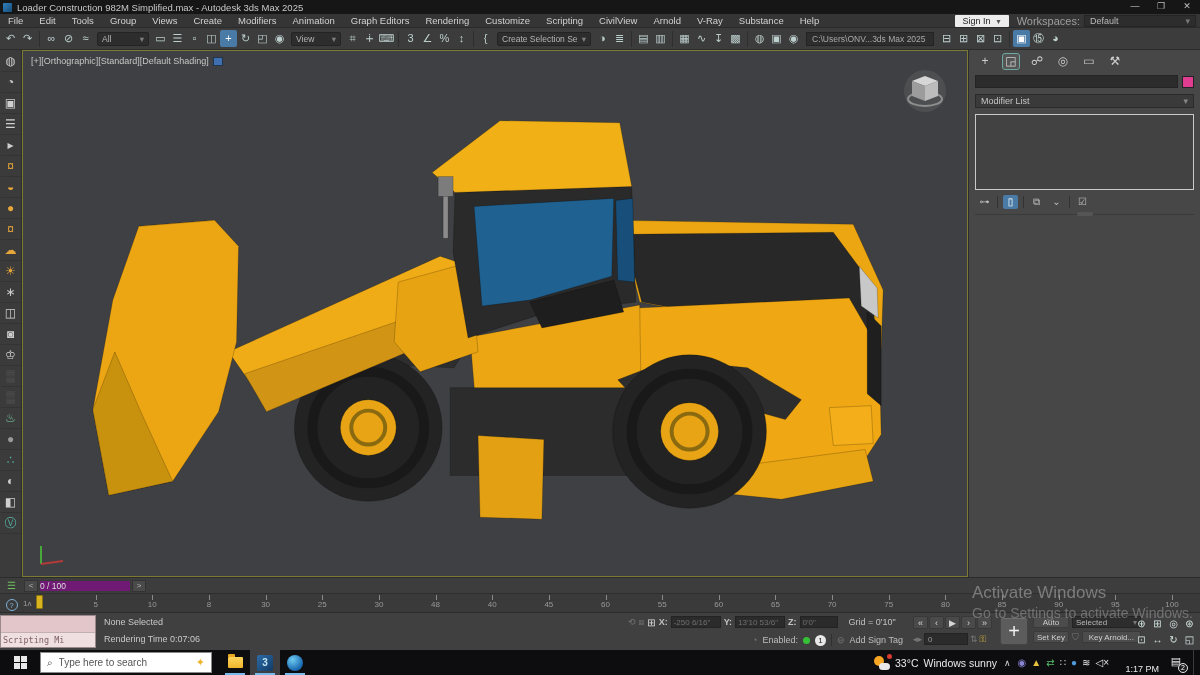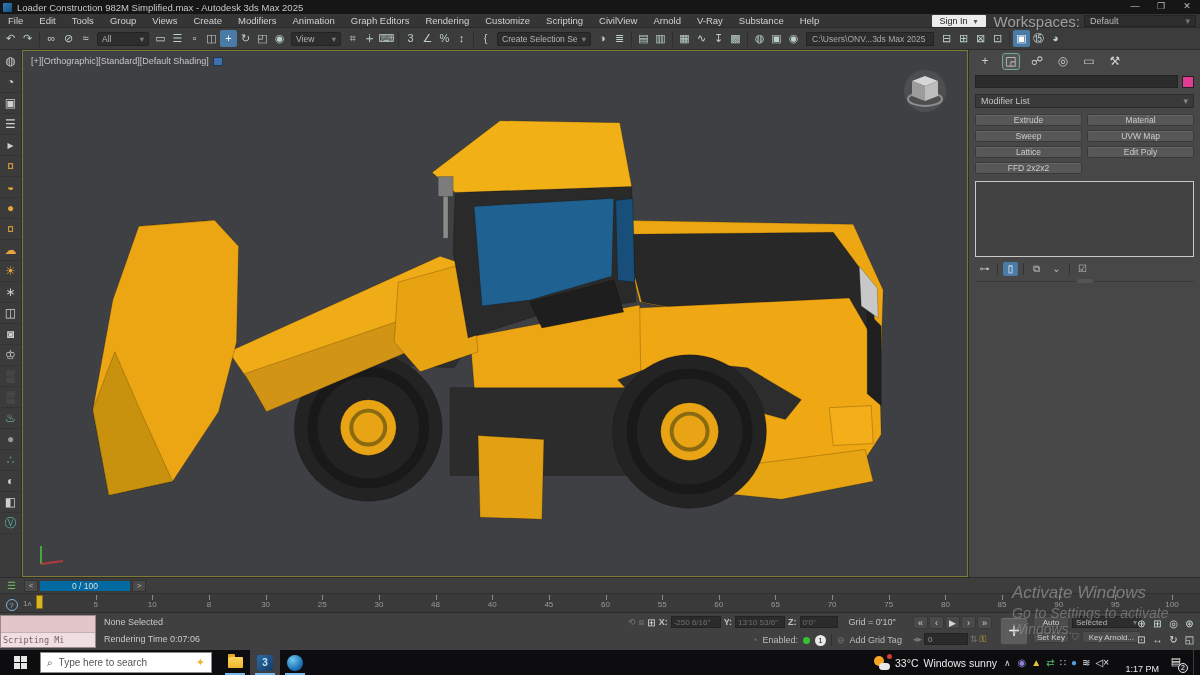--- a/index.html
+++ b/index.html
@@ -10,21 +10,21 @@
   .titlebar{height:14px;background:#161616;display:flex;align-items:center;color:#c9c9c9;font-size:9.5px;}
   .app-icon{width:9px;height:9px;margin:0 5px 0 3px;background:linear-gradient(135deg,#2f7fbe,#174f7a);border-radius:1px;}
   .titlebar .spacer{flex:1;}
   .winbtn{width:26px;height:14px;text-align:center;line-height:13px;font-size:9px;color:#bdbdbd;}
 
   
   .menubar{height:14px;background:#353535;display:flex;align-items:center;font-size:9.5px;color:#d2d2d2;border-bottom:1px solid #2a2a2a;}
   .menu-item{padding:0 8px;line-height:14px;}
   .signin{background:#ececec;color:#222;height:12px;line-height:12px;padding:0 8px;border-radius:1px;margin-right:8px;font-size:9px;}
   .signin .car{color:#555;margin-left:6px;font-size:8px;}
-  .ws-label{color:#9f9f9f;margin-right:4px;font-size:15px;}
+  .ws-label{color:#9f9f9f;margin-right:4px;font-size:11px;}
   .ws-value{background:#2d2d2d;border:1px solid #242424;color:#b9b9b9;height:12px;line-height:11px;width:112px;padding:0 5px;font-size:9px;margin-right:4px;}
   .ws-value .car{float:right;color:#777;}
 
   
   .toolbar{height:22px;background:#3c3c3c;display:flex;align-items:center;padding-left:2px;border-bottom:1px solid #2c2c2c;}
   .tbi{display:inline-block;width:17px;height:17px;line-height:17px;text-align:center;font-size:11px;color:#bccfcd;border-radius:2px;flex:none;}
   .tbi.active{background:#4a7ba6;color:#fff;}
   .tb-sep{display:inline-block;width:1px;height:16px;background:#2e2e2e;margin:0 3px;flex:none;}
   .tb-drop{display:inline-block;background:#2d2d2d;border:1px solid #232323;color:#b5b5b5;font-size:8.5px;height:14px;line-height:12px;padding:0 4px;border-radius:2px;margin:0 3px;overflow:hidden;white-space:nowrap;flex:none;}
   .tb-drop::after{content:"▾";float:right;margin-left:3px;color:#808080;}
@@ -59,21 +59,21 @@
   .cp-foot .fi{width:15px;height:14px;line-height:14px;text-align:center;border-radius:2px;}
   .cp-foot .fi.active{background:#4a7ba6;color:#fff;}
   .cp-foot .fsep{width:1px;height:12px;background:#333;}
   .cp-divider{height:1px;background:#3a3a3a;margin:4px 0;position:relative;}
   .cp-divider::after{content:"";position:absolute;left:50%;top:-2px;width:16px;height:4px;background:#555;border-radius:2px;transform:translateX(-50%);}
 
   
   .ts-row{height:16px;background:#3d3d3d;display:flex;align-items:center;border-top:1px solid #2c2c2c;}
   .ts-left{width:23px;text-align:center;color:#6fbf5f;font-size:10px;}
   .ts-arrow{width:14px;height:12px;background:#4a4a4a;border:1px solid #333;color:#bbb;font-size:8px;line-height:10px;text-align:center;margin:0 1px;}
-  .ts-frame{width:92px;height:12px;background:#0369a1;border:1px solid #3a3a3a;color:#ddd;font-size:8.5px;line-height:11px;text-align:center;}
+  .ts-frame{width:92px;height:12px;background:#701a75;border:1px solid #3a3a3a;color:#ddd;font-size:8.5px;line-height:11px;}
   .ruler-row{height:19px;background:#3a3a3a;display:flex;align-items:stretch;border-top:1px solid #2f2f2f;}
   .ruler-left{width:23px;text-align:center;}
   .help-dot{display:inline-block;width:12px;height:12px;border:1px solid #7fb2d8;border-radius:50%;color:#7fb2d8;font-size:8px;line-height:11px;margin-top:3px;}
   .track-label{width:16px;color:#9a9a9a;font-size:8px;line-height:19px;}
   .ruler-ticks{position:relative;flex:1;margin-right:28px;}
   .tick{position:absolute;top:0;width:0;}
   .tick i{position:absolute;left:0;top:1px;width:1px;height:5px;background:#8a8a8a;display:block;}
   .tick span{position:absolute;left:0;top:6px;transform:translateX(-50%);font-size:8px;color:#999;}
   .time-marker{position:absolute;left:-3px;top:1px;width:7px;height:14px;background:#d9b41f;border:1px solid #8a7310;border-radius:1px;z-index:2;}
 
@@ -100,21 +100,21 @@
   .bigplus{position:absolute;left:1000px;top:4px;width:28px;height:28px;background:#5c5c5c;border:1px solid #444;border-radius:3px;color:#efefef;font-size:20px;line-height:26px;text-align:center;box-shadow:inset 0 1px 0 #6e6e6e;}
   .keys-cluster{position:absolute;left:1033px;top:3px;width:108px;}
   .krow{display:flex;gap:3px;margin-bottom:3px;align-items:center;}
   .kbtn{height:12px;background:#4c4c4c;border:1px solid #3a3a3a;border-radius:2px;color:#cfcfcf;font-size:8px;line-height:11px;text-align:center;padding:0 3px;}
   .kdrop{flex:1;height:12px;background:#2d2d2d;border:1px solid #232323;color:#b5b5b5;font-size:8px;line-height:11px;padding:0 3px;}
   .kdrop::after{content:"▾";float:right;color:#777;}
   .navgrid{position:absolute;right:3px;top:3px;display:grid;grid-template-columns:repeat(4,15px);grid-auto-rows:15px;gap:1px;}
   .nv{color:#cfe0de;font-size:10px;line-height:15px;text-align:center;}
 
   
-  .watermark{position:absolute;left:1012px;top:583px;z-index:40;pointer-events:none;color:rgba(160,160,160,.65);font-style:italic;}
+  .watermark{position:absolute;left:972px;top:583px;z-index:40;pointer-events:none;color:rgba(160,160,160,.65);}
   .wm1{font-size:17px;font-weight:300;}
   .wm2{font-size:14px;margin-top:2px;color:rgba(150,150,150,.6);}
 
   
   .taskbar{height:25px;background:#0d0d0f;display:flex;align-items:center;color:#e8e8e8;}
   .start{width:40px;height:25px;display:flex;align-items:center;justify-content:center;}
   .winlogo{display:grid;grid-template-columns:6px 6px;grid-auto-rows:6px;gap:1px;}
   .winlogo i{background:#e8e8e8;display:block;}
   .searchbox{width:172px;height:21px;background:#fff;border:1px solid #8a8a8a;display:flex;align-items:center;color:#555;font-size:10px;padding:0 6px;gap:6px;}
   .searchbox .mag{color:#444;font-size:10px;}
@@ -354,30 +354,20 @@
           <span class="cp-tab">☍</span>
           <span class="cp-tab">◎</span>
           <span class="cp-tab">▭</span>
           <span class="cp-tab">⚒</span>
         </div>
       <div class="cp-name-row">
         <span class="cp-name"></span>
         <span class="cp-swatch"></span>
       </div>
       <div class="cp-modlist"><span>Modifier List</span></div>
-      <div class="cp-btns">
-
-      <button class="cp-btn">Extrude</button>
-          <button class="cp-btn">Material</button>
-          <button class="cp-btn">Sweep</button>
-          <button class="cp-btn">UVW Map</button>
-          <button class="cp-btn">Lattice</button>
-          <button class="cp-btn">Edit Poly</button>
-          <button class="cp-btn">FFD 2x2x2</button>
-        </div>
       <div class="cp-stack"></div>
       <div class="cp-foot">
 
       <span class="fi">⊶</span>
           <span class="fsep"></span>
           <span class="fi active">▯</span>
           <span class="fsep"></span>
           <span class="fi">⧉</span>
           <span class="fi">⌄</span>
           <span class="fsep"></span>
@@ -506,21 +496,21 @@
       <span class="grid-txt">Grid = 0'10"</span>
     </div>
 
     <div class="tag-cluster">
       <span class="dim-ic">◔</span>
       <span>Enabled:</span>
       <span class="en-dot"></span>
       <span class="en-circ">1</span>
       <span class="vsep"></span>
       <span class="dim-ic">⊖</span>
-      <span>Add Grid Tag</span>
+      <span>Add Sign Tag</span>
     </div>
 
     <div class="playback">
 
     <span class="pb">«</span>
         <span class="pb">‹</span>
         <span class="pb">▶</span>
         <span class="pb">›</span>
         <span class="pb">»</span>
       </div>

